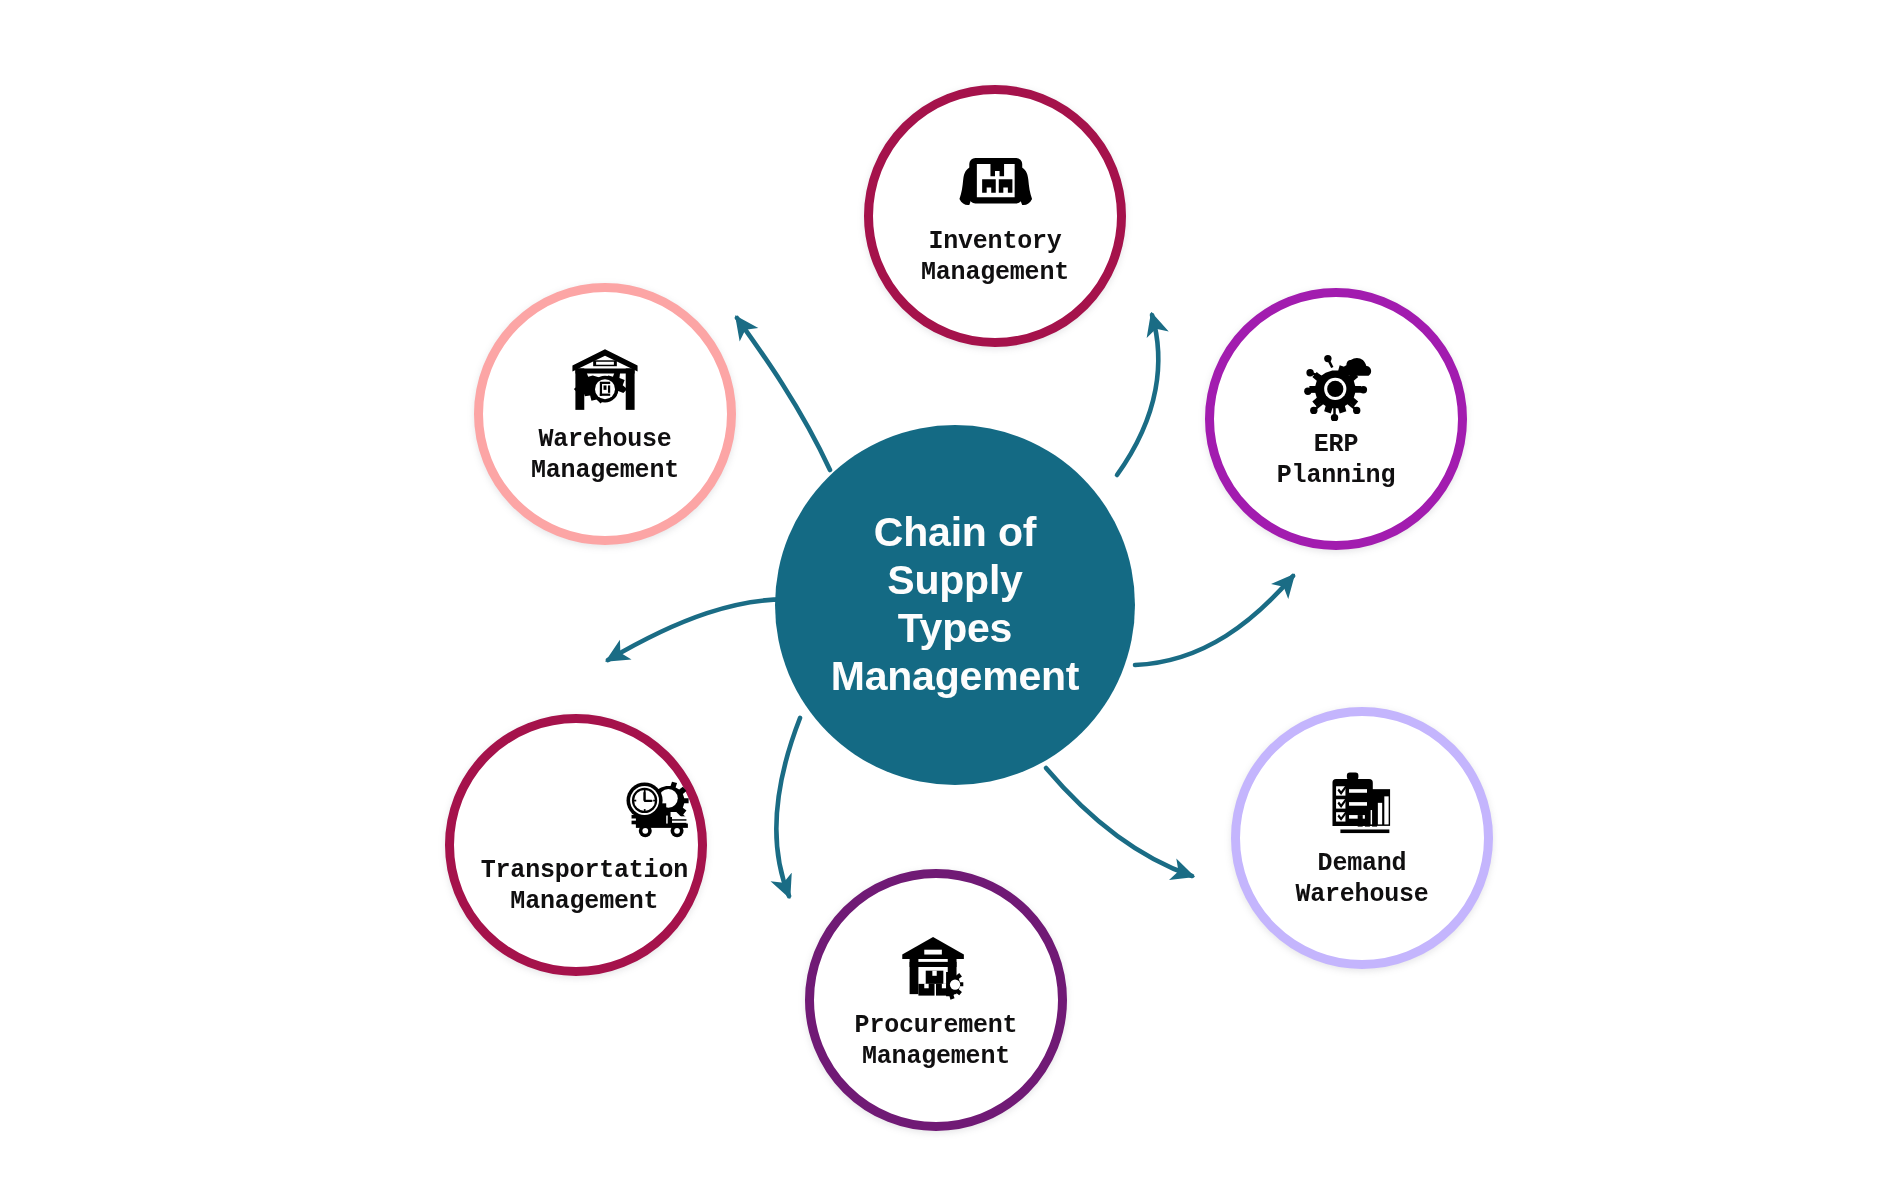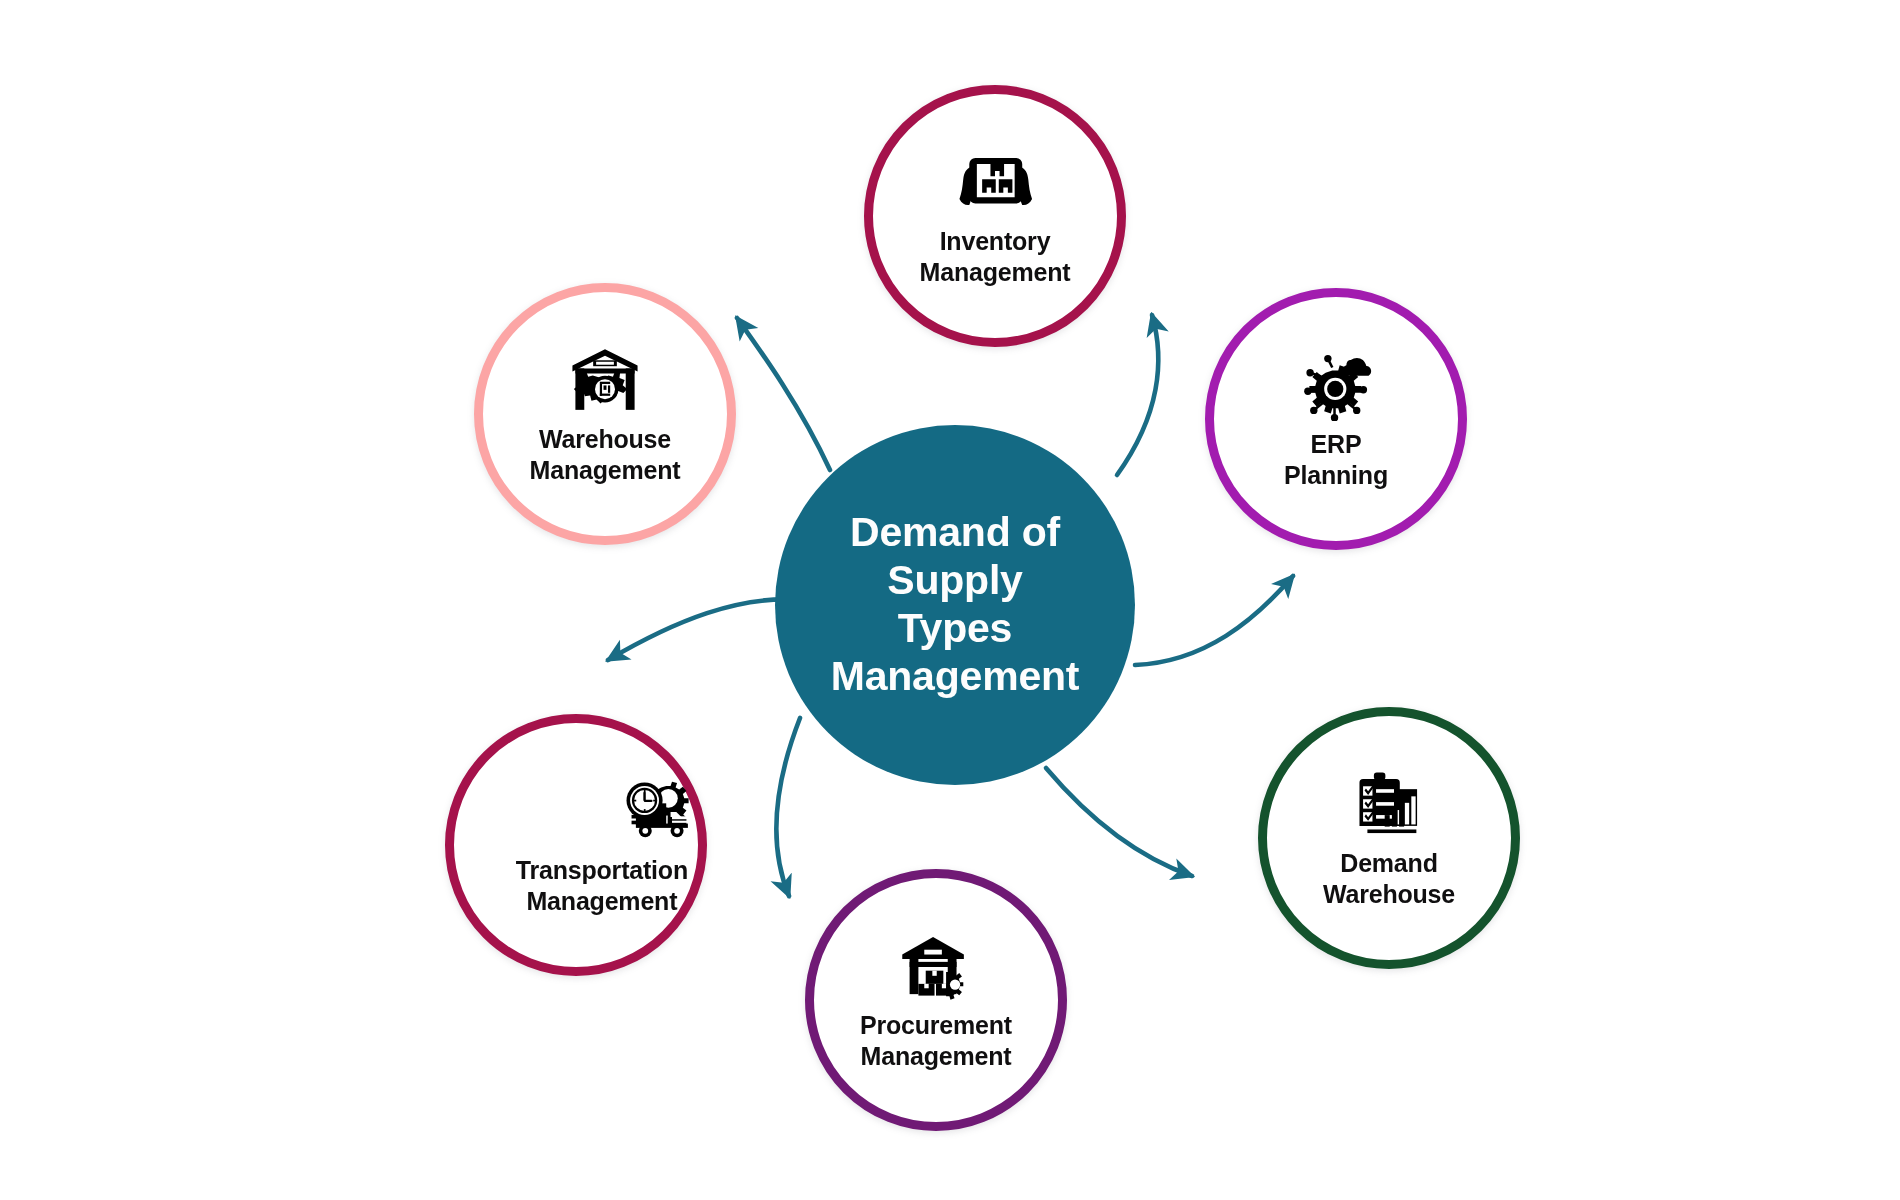--- a/index.html
+++ b/index.html
@@ -52,20 +52,21 @@
     border-radius: 50%;
     background: #ffffff;
     box-sizing: border-box;
     display: flex;
     flex-direction: column;
     align-items: center;
     justify-content: center;
     text-align: center;
     z-index: 6;
     box-shadow: 0 2px 7px rgba(120,120,130,0.20);
+    font-family: Liberation Mono, monospace;
   }
   .node-icon {
     width: 78px;
     height: 78px;
     display: flex;
     align-items: center;
     justify-content: center;
     margin-bottom: 4px;
   }
   .node-icon svg { display: block; }
@@ -98,21 +99,21 @@
     <path d="M 1135 665 C 1205 662 1255 620 1293 576" fill="none" stroke="#1A6C85" stroke-width="4.6" stroke-linecap="round" marker-end="url(#ah)"></path>
 
     <path d="M 1046 768 C 1090 820 1140 858 1192 876" fill="none" stroke="#1A6C85" stroke-width="4.6" stroke-linecap="round" marker-end="url(#ah)"></path>
 
     <path d="M 800 718 C 772 790 770 850 789 896" fill="none" stroke="#1A6C85" stroke-width="4.6" stroke-linecap="round" marker-end="url(#ah)"></path>
 
     <path d="M 800 600 C 740 595 676 620 608 660" fill="none" stroke="#1A6C85" stroke-width="4.6" stroke-linecap="round" marker-end="url(#ah)"></path>
   </svg>
 
   <div class="hub" style="left:775px; top:425px; width:360px; height:360px; background:#146A84;">
-    <div class="hub-text"><span>Demand of Supply</span><br><span>Types</span><br><span>Management</span></div>
+    <div class="hub-text"><span>Chain of Supply</span><br><span>Types</span><br><span>Management</span></div>
   </div>
 
   <div class="node" style="left:864px; top:85px; width:262px; height:262px; border:9px solid #A5124B;">
     <div class="node-icon">
       <svg width="76" height="62" viewBox="0 0 100 82">
         <g fill="#000">
           <path d="M24 8 h54 a8 8 0 0 1 8 8 v44 a8 8 0 0 1 -8 8 h-54 a8 8 0 0 1 -8 -8 v-44 a8 8 0 0 1 8 -8 z
                    M26 16 v44 h50 v-44 z"></path>
           <path d="M44 14 h18 v18 h-6 v-7 h-6 v7 h-6 z"></path>
           <path d="M33 36 h18 v18 h-6 v-7 h-6 v7 h-6 z"></path>
@@ -154,21 +155,21 @@
               <circle cx="48" cy="90" r="5"></circle>
             <circle cx="78" cy="80" r="5"></circle>
               <circle cx="87" cy="52" r="5"></circle>
           </g>
         </g>
       </svg>
     </div>
     <div class="node-label"><span>ERP</span><br><span>Planning</span></div>
   </div>
 
-  <div class="node" style="left:1258px; top:707px; width:262px; height:262px; border:9px solid #14532d;">
+  <div class="node" style="left:1231px; top:707px; width:262px; height:262px; border:9px solid #c4b5fd;">
     <div class="node-icon">
       <svg width="72" height="70" viewBox="0 0 100 96">
         <g fill="#000">
           <path d="M14 12 h46 a5 5 0 0 1 5 5 v60 h-56 v-60 a5 5 0 0 1 5 -5 z"></path>
           <rect x="29" y="3" width="16" height="10" rx="4" fill="#000"></rect>
           <g fill="#fff">
             <rect x="14" y="22" width="13" height="13"></rect>
             <rect x="14" y="40" width="13" height="13"></rect>
             <rect x="14" y="58" width="13" height="13"></rect>
             <rect x="32" y="26" width="25" height="5"></rect>

